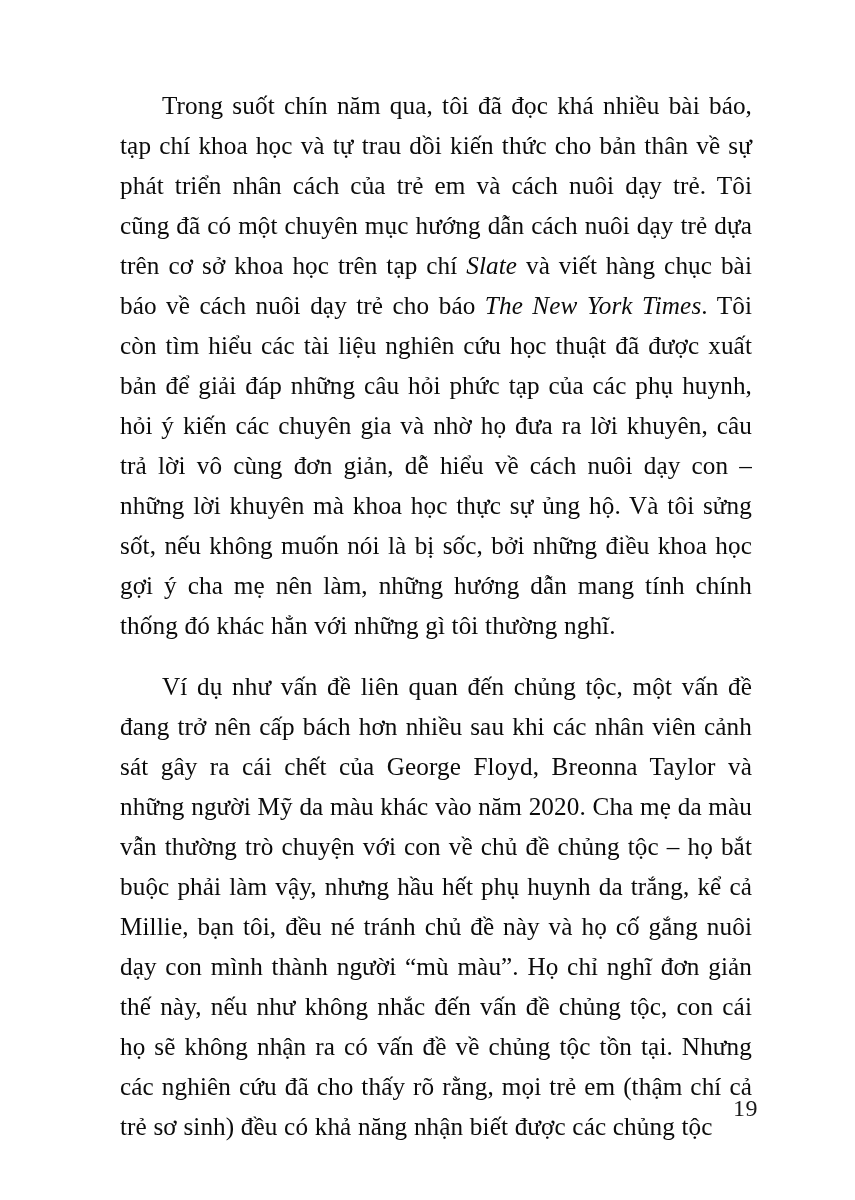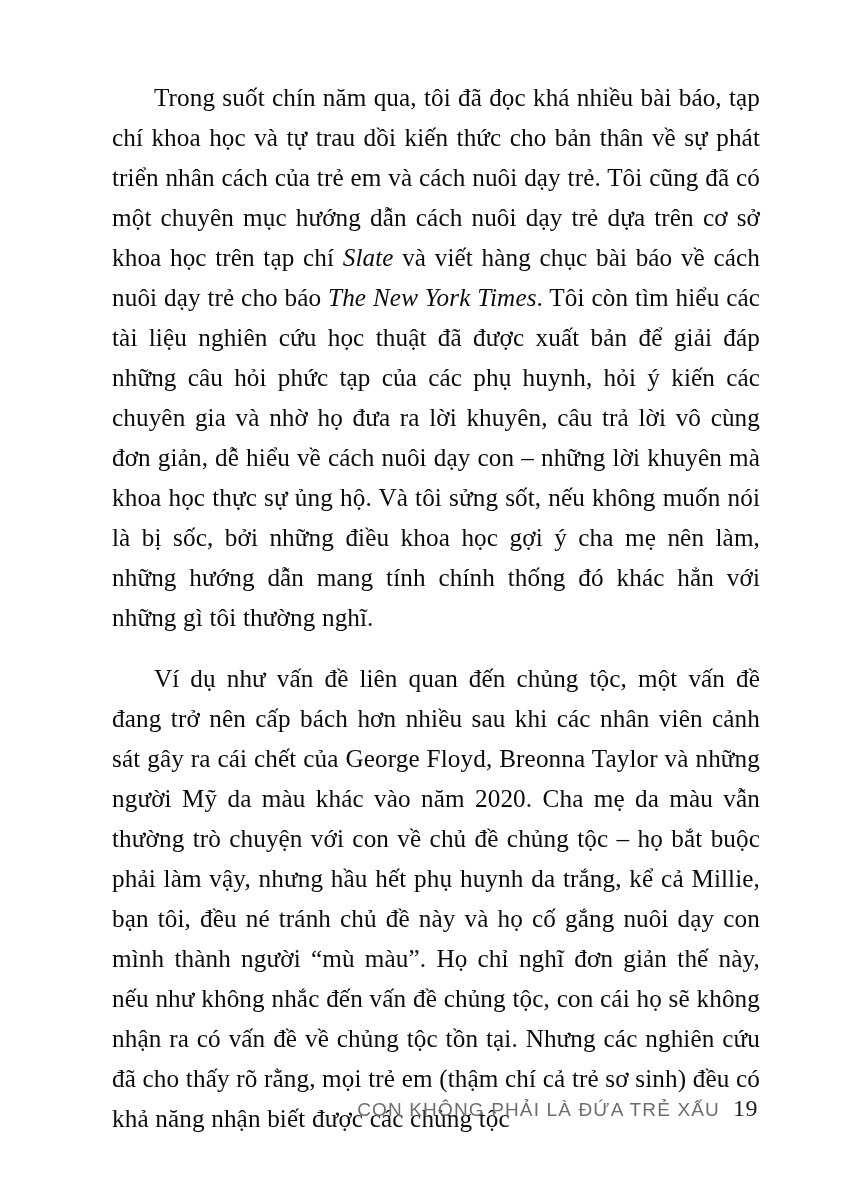--- a/index.html
+++ b/index.html
@@ -24,21 +24,21 @@
   }
 
   .text-block {
     position: absolute;
     left: 112px;
     top: 78px;
     width: 648px;
   }
 
   .para {
-    margin: 0;
+    margin: 8px;
     font-size: 25.2px;
     line-height: 40px;
     color: #0b0b0b;
     text-align: justify;
     text-justify: inter-word;
     text-indent: 42px;
     letter-spacing: 0.1px;
     word-spacing: 0.2px;
   }
 
@@ -86,17 +86,16 @@
 <body>
 
 <div class="page" style="background: rgb(255, 255, 255);">
 
   <div class="text-block">
     <p class="para" style="color: rgb(11, 11, 11);">Trong suốt chín năm qua, tôi đã đọc khá nhiều bài báo, tạp chí khoa học và tự trau dồi kiến thức cho bản thân về sự phát triển nhân cách của trẻ em và cách nuôi dạy trẻ. Tôi cũng đã có một chuyên mục hướng dẫn cách nuôi dạy trẻ dựa trên cơ sở khoa học trên tạp chí <em class="title-italic">Slate</em> và viết hàng chục bài báo về cách nuôi dạy trẻ cho báo <em class="title-italic">The New York Times</em>. Tôi còn tìm hiểu các tài liệu nghiên cứu học thuật đã được xuất bản để giải đáp những câu hỏi phức tạp của các phụ huynh, hỏi ý kiến các chuyên gia và nhờ họ đưa ra lời khuyên, câu trả lời vô cùng đơn giản, dễ hiểu về cách nuôi dạy con – những lời khuyên mà khoa học thực sự ủng hộ. Và tôi sửng sốt, nếu không muốn nói là bị sốc, bởi những điều khoa học gợi ý cha mẹ nên làm, những hướng dẫn mang tính chính thống đó khác hẳn với những gì tôi thường nghĩ.</p>
     <p class="para last-nohyphen" style="color: rgb(11, 11, 11);">Ví dụ như vấn đề liên quan đến chủng tộc, một vấn đề đang trở nên cấp bách hơn nhiều sau khi các nhân viên cảnh sát gây ra cái chết của George Floyd, Breonna Taylor và những người Mỹ da màu khác vào năm 2020. Cha mẹ da màu vẫn thường trò chuyện với con về chủ đề chủng tộc – họ bắt buộc phải làm vậy, nhưng hầu hết phụ huynh da trắng, kể cả Millie, bạn tôi, đều né tránh chủ đề này và họ cố gắng nuôi dạy con mình thành người “mù màu”. Họ chỉ nghĩ đơn giản thế này, nếu như không nhắc đến vấn đề chủng tộc, con cái họ sẽ không nhận ra có vấn đề về chủng tộc tồn tại. Nhưng các nghiên cứu đã cho thấy rõ rằng, mọi trẻ em (thậm chí cả trẻ sơ sinh) đều có khả năng nhận biết được các chủng tộc</p>
   </div>
 
   <div class="footer">
-    <span class="footer-title" style="color: rgb(109, 109, 109);">CON KHÔNG PHẢI LÀ ĐỨA TRẺ XẤU</span>
     <span class="footer-pageno" style="color: rgb(26, 26, 26);">19</span>
   </div>
 
 </div>
 
 </body></html>

